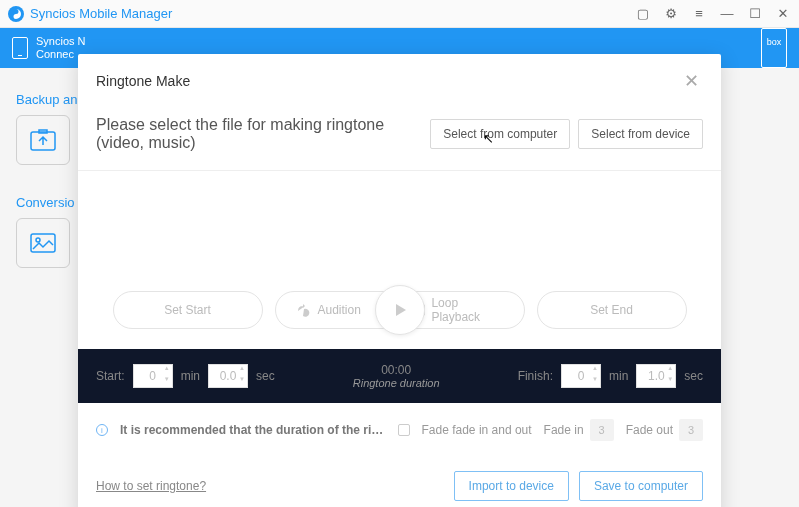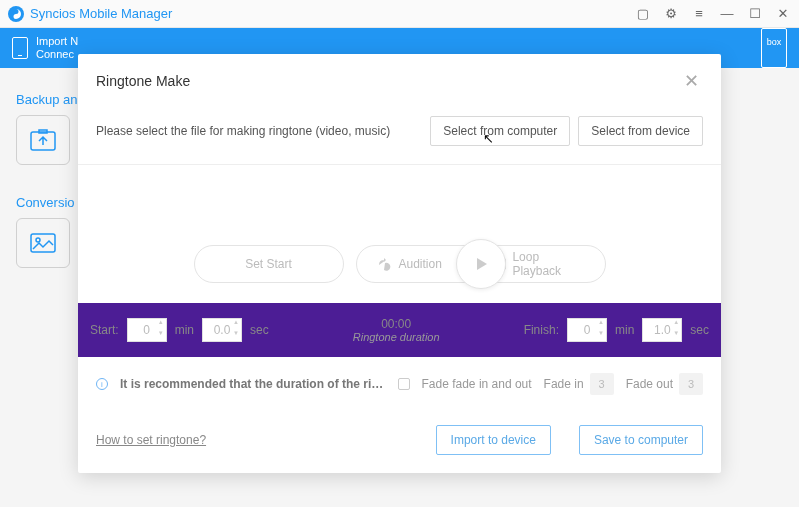--- a/index.html
+++ b/index.html
@@ -27,60 +27,60 @@
 .bg-card svg { width: 28px; height: 24px; stroke: #2196f3; fill: none; stroke-width: 1.5; }
 
 
 .modal-overlay { position: absolute; inset: 0; background: rgba(0,0,0,0); }
 .modal { position: absolute; top: 54px; left: 78px; right: 78px; background: #fff; border-radius: 2px; box-shadow: 0 4px 20px rgba(0,0,0,0.15); padding: 0; }
 .modal-header { display: flex; align-items: center; padding: 14px 18px 12px; }
 .modal-title { font-size: 14px; color: #333; }
 .modal-close { margin-left: auto; color: #aaa; font-size: 18px; cursor: pointer; padding: 2px 4px; }
 
 .modal-row1 { display: flex; align-items: center; padding: 10px 18px 18px; border-bottom: 1px solid #eee; }
-.modal-row1 .instr { font-size: 12px; color: #555; flex: 1; }
+.modal-row1 .instr { font-size: 16px; color: #555; flex: 1; }
 .btn-outline { border: 1px solid #d8d8d8; background: #fff; color: #555; font-size: 12px; padding: 7px 12px; border-radius: 2px; cursor: pointer; margin-left: 8px; }
 
 .modal-body { padding: 0 18px; }
 .cursor { position: absolute; font-size: 13px; color: #000; }
 
 
-.ctrl-row { display: flex; align-items: center; justify-content: center; gap: 12px; margin-top: 80px; margin-bottom: 20px; }
+.ctrl-row { display: flex; align-items: center; justify-content: center; gap: 12px; margin-top: 120px; margin-bottom: 20px; }
 .pill { border: 1px solid #e4e4e4; border-radius: 20px; height: 38px; display: flex; align-items: center; justify-content: center; color: #bbb; font-size: 12px; }
 .pill.side { width: 150px; }
 .pill.mid { width: 250px; gap: 4px; padding: 0; position: relative; justify-content: space-between; }
 .pill.mid .aud { display: flex; align-items: center; gap: 6px; padding-left: 20px; width: 100px; }
 .pill.mid .loop { display: flex; align-items: center; gap: 6px; padding-right: 14px; width: 110px; }
 .playbtn { position: absolute; left: 50%; top: 50%; transform: translate(-50%,-50%); width: 50px; height: 50px; border-radius: 50%; background: #fff; border: 1px solid #e4e4e4; display: flex; align-items: center; justify-content: center; box-shadow: 0 1px 4px rgba(0,0,0,0.08); }
 .playbtn svg { width: 16px; height: 16px; fill: #ccc; }
 .aud svg { width: 16px; height: 14px; fill: #ccc; }
 .loop .cb { width: 12px; height: 12px; border: 1px solid #ccc; border-radius: 2px; }
 
 
-.time-row { background: #4c1d95; padding: 14px 12px; display: flex; align-items: center; font-size: 12px; color: #888; margin: 0 -18px; }
+.time-row { background: #0f172a; padding: 14px 18px; display: flex; align-items: center; font-size: 12px; color: #888; margin: 0 -18px; }
 .time-row .grp { display: flex; align-items: center; gap: 8px; }
 .numbox { width: 40px; height: 24px; border: 1px solid #e0e0e0; background: #fff; display: inline-flex; align-items: center; justify-content: center; color: #bbb; font-size: 12px; position: relative; }
 .numbox .spin { position: absolute; right: 0; top: 0; bottom: 0; width: 10px; display: flex; flex-direction: column; }
 .numbox .spin span { flex: 1; font-size: 6px; color: #ccc; text-align: center; line-height: 1; }
 .time-center { flex: 1; text-align: center; }
 .time-center .dur-val { font-size: 12px; color: #888; line-height: 1.2; }
 .time-center .dur-lbl { font-size: 11px; color: #999; font-style: italic; }
 
 
 .rec-row { display: flex; align-items: center; padding: 16px 0; font-size: 12px; color: #999; gap: 12px; }
 .info-ic { width: 12px; height: 12px; border: 1px solid #6fb5f5; border-radius: 50%; color: #6fb5f5; font-size: 8px; display: inline-flex; align-items: center; justify-content: center; flex-shrink: 0; }
 .rec-text { color: #777; font-weight: 600; flex: 1; white-space: nowrap; overflow: hidden; text-overflow: ellipsis; }
 .cb2 { width: 12px; height: 12px; border: 1px solid #ccc; border-radius: 2px; flex-shrink: 0; }
 .fadegrp { display: flex; align-items: center; gap: 6px; flex-shrink: 0; }
 .smbox { width: 24px; height: 22px; background: #f2f2f2; display: inline-flex; align-items: center; justify-content: center; color: #bbb; font-size: 11px; border-radius: 2px; }
 
 
 .modal-footer { display: flex; align-items: center; padding: 14px 18px 18px; }
 .link { color: #888; font-size: 12px; text-decoration: underline; cursor: pointer; }
-.btn-blue-outline { border: 1px solid #7fc0f5; color: #5aa9e6; background: #fff; font-size: 12px; padding: 7px 14px; border-radius: 2px; margin-left: 28px; cursor: pointer; }
+.btn-blue-outline { border: 1px solid #7fc0f5; color: #5aa9e6; background: #fff; font-size: 12px; padding: 7px 14px; border-radius: 2px; margin-left: 10px; cursor: pointer; }
 .modal-footer .spacer { flex: 1; }
 </style>
 </head>
 <body>
 
 <div class="titlebar">
   <span class="logo">
       <svg viewBox="0 0 10 10">
         <path d="M5 0 A5 5 0 0 1 5 10 A2.5 2.5 0 0 1 5 5 A2.5 2.5 0 0 0 5 0 Z"></path>
       </svg>
@@ -92,21 +92,21 @@
     <span>≡</span>
     <span>—</span>
     <span>☐</span>
     <span>✕</span>
   </div>
 </div>
 
 <div class="devicebar">
   <div class="phone"></div>
   <div class="devtext">
-    <span>Import N</span>
+    <span>Syncios N</span>
     <span>Connec</span>
   </div>
   <div class="box">box</div>
 </div>
 
 <div class="bg-content">
   <div class="bg-section-label">Backup an</div>
   <div class="bg-card">
     <svg viewBox="0 0 28 24">
         <rect x="2" y="4" width="24" height="18" rx="2"></rect>
@@ -153,20 +153,23 @@
         <div class="playbtn">
           <svg viewBox="0 0 16 16">
               <path d="M4 2 L14 8 L4 14 Z"></path>
             </svg>
         </div>
         <div class="loop">
           <span class="cb"></span>
           <span>Loop Playback</span>
         </div>
       </div>
+      <div class="pill side">
+          <span>Set End</span>
+        </div>
     </div>
 
     <div class="time-row">
       <div class="grp">
         <span>Start:</span>
         <span class="numbox">
             <span>0</span>
             <span class="spin">
               <span>▲</span>
               <span>▼</span>

